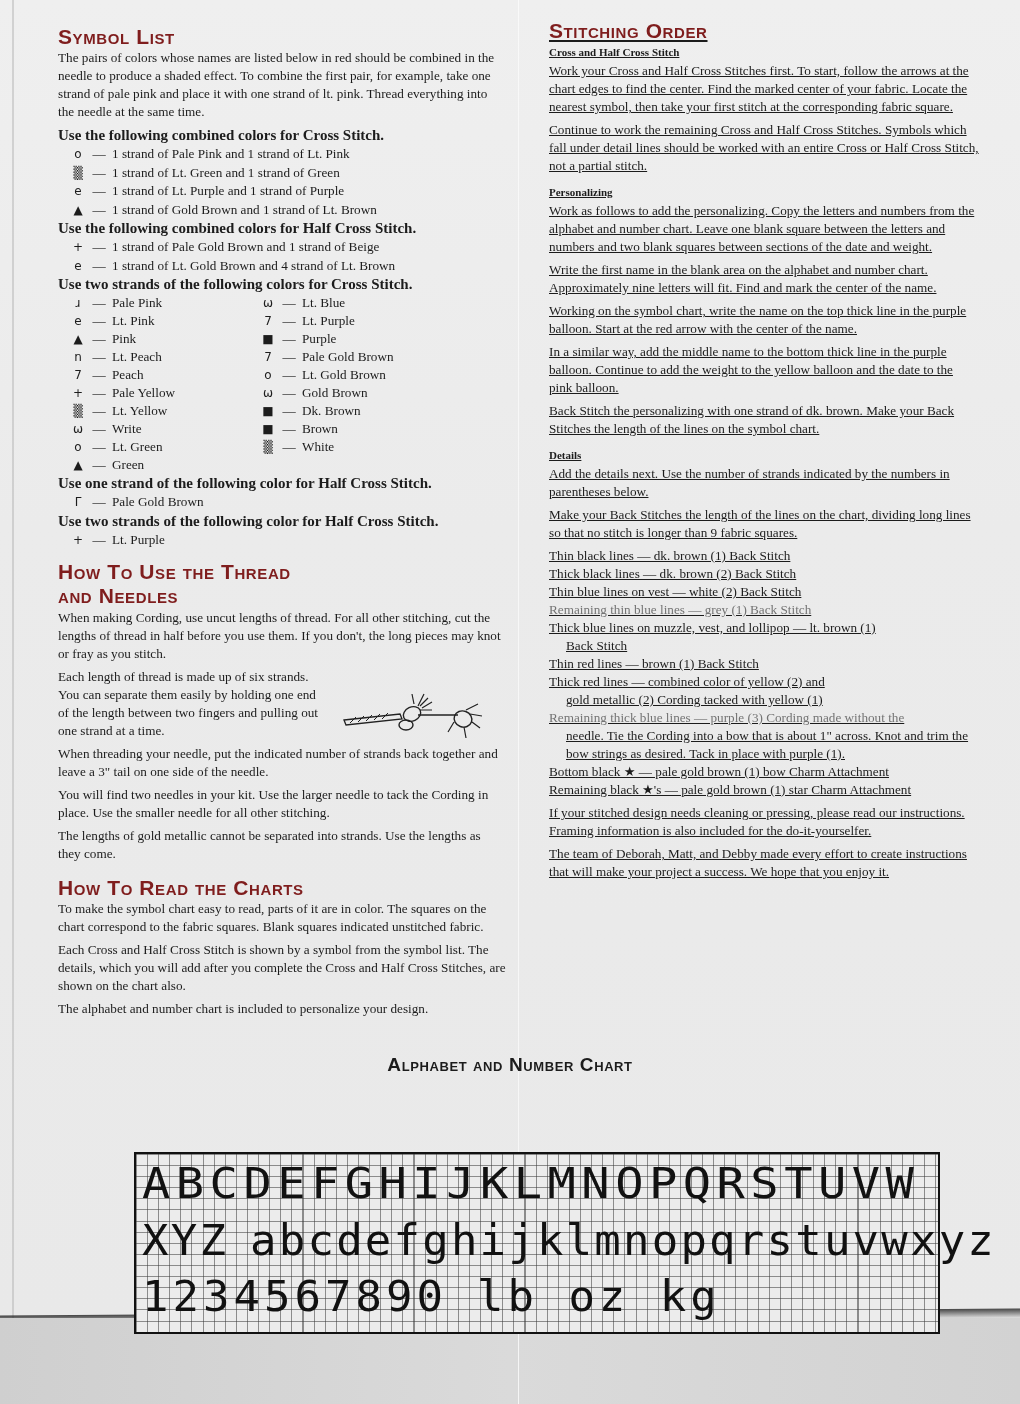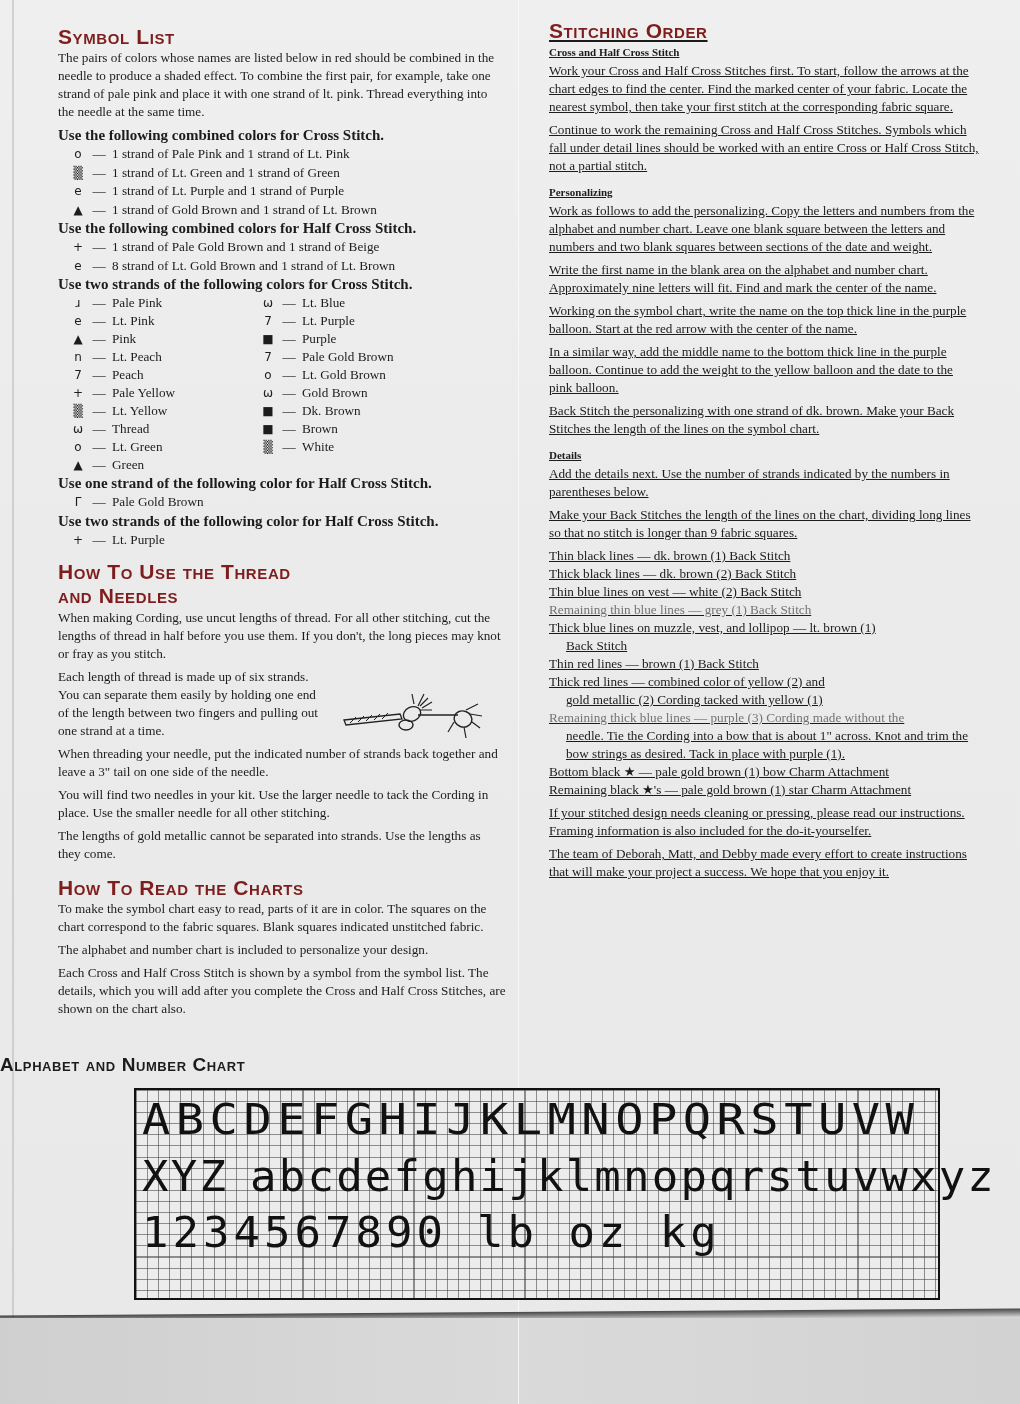--- a/index.html
+++ b/index.html
@@ -48,26 +48,26 @@
   .two-col { display:grid; grid-template-columns:190px 230px; }
   .two-col .sym-row { height:18px; }
 
   .illus { position:absolute; left:340px; top:692px; width:150px; height:48px; }
 
   .detail-row { margin:0; }
   .detail-indent { padding-left:17px; }
   .faded { color:#737373; }
 
   .chart-title {
-    position:absolute; left:0; width:1020px; top:1054px; text-align:left;
+    position:absolute; left:0; width:1020px; top:1054px; text-align:center;
     font-family:"Liberation Sans", "DejaVu Sans", sans-serif; font-weight:bold;
     font-variant:small-caps; font-size:19px; letter-spacing:0.6px;
   }
   .chart {
-    position:absolute; left:134px; top:1088px; width:806px; height:212px;
+    position:absolute; left:134px; top:1152px; width:806px; height:182px;
     border:2px solid #111; box-sizing:border-box;
     background-color:#ececec;
     background-image:
       repeating-linear-gradient(90deg, rgba(60,60,60,.55) 0 1px, transparent 1px 11.1px),
       repeating-linear-gradient(180deg, rgba(60,60,60,.55) 0 1px, transparent 1px 11.1px);
   }
   .chart-row {
     position:absolute; left:6px; font-family:"DejaVu Sans Mono", monospace;
     color:#111; white-space:nowrap; font-weight:normal;
     transform-origin:left top;
@@ -119,21 +119,21 @@
   <div class="sect-title">Use the following combined colors for Half Cross Stitch.</div>
   <div>
     <div class="sym-row">
         <span class="sym">+</span>
         <span class="dash">—</span>
         <span>1 strand of Pale Gold Brown and 1 strand of Beige</span>
       </div>
     <div class="sym-row">
         <span class="sym">e</span>
         <span class="dash">—</span>
-        <span>8 strand of Lt. Gold Brown and 1 strand of Lt. Brown</span>
+        <span>1 strand of Lt. Gold Brown and 4 strand of Lt. Brown</span>
       </div>
   </div>
 
   <div class="sect-title">Use two strands of the following colors for Cross Stitch.</div>
   <div class="two-col">
     <div>
       <div class="sym-row">
           <span class="sym">ɹ</span>
           <span class="dash">—</span>
           <span>Pale Pink</span>
@@ -164,21 +164,21 @@
           <span>Pale Yellow</span>
         </div>
       <div class="sym-row">
           <span class="sym">▒</span>
           <span class="dash">—</span>
           <span>Lt. Yellow</span>
         </div>
       <div class="sym-row">
           <span class="sym">ω</span>
           <span class="dash">—</span>
-          <span>Thread</span>
+          <span>Write</span>
         </div>
       <div class="sym-row">
           <span class="sym">o</span>
           <span class="dash">—</span>
           <span>Lt. Green</span>
         </div>
       <div class="sym-row">
           <span class="sym">▲</span>
           <span class="dash">—</span>
           <span>Green</span>
@@ -250,22 +250,22 @@
   <h2 class="sc" style="margin-top:12px">How To Use the Thread</h2>
   <h2 class="sc" style="margin-top:2px">and Needles</h2>
   <p style="margin-top:2px">When making Cording, use uncut lengths of thread. For all other stitching, cut the lengths of thread in half before you use them. If you don't, the long pieces may knot or fray as you stitch.</p>
   <p style="width:270px">Each length of thread is made up of six strands. You can separate them easily by holding one end of the length between two fingers and pulling out one strand at a time.</p>
   <p>When threading your needle, put the indicated number of strands back together and leave a 3" tail on one side of the needle.</p>
   <p>You will find two needles in your kit. Use the larger needle to tack the Cording in place. Use the smaller needle for all other stitching.</p>
   <p>The lengths of gold metallic cannot be separated into strands. Use the lengths as they come.</p>
 
   <h2 class="sc" style="margin-top:14px">How To Read the Charts</h2>
   <p style="margin-top:1px">To make the symbol chart easy to read, parts of it are in color. The squares on the chart correspond to the fabric squares. Blank squares indicated unstitched fabric.</p>
+  <p>Each Cross and Half Cross Stitch is shown by a symbol from the symbol list. The details, which you will add after you complete the Cross and Half Cross Stitches, are shown on the chart also.</p>
   <p>The alphabet and number chart is included to personalize your design.</p>
-  <p>Each Cross and Half Cross Stitch is shown by a symbol from the symbol list. The details, which you will add after you complete the Cross and Half Cross Stitches, are shown on the chart also.</p>
 </div>
 
 <svg class="illus" viewBox="0 0 150 48">
   <path d="M4 28 L60 22 L62 27 L6 33 Z" fill="none" stroke="#222" stroke-width="1.3"></path>
   <path d="M10 31 L16 25 M18 30 L24 24 M26 29 L32 23 M34 28 L40 22 M42 27 L48 21" stroke="#222" stroke-width="1"></path>
   <ellipse cx="72" cy="22" rx="9" ry="7" fill="none" stroke="#222" stroke-width="1.4" transform="rotate(-25 72 22)"></ellipse>
   <ellipse cx="66" cy="33" rx="7" ry="5" fill="none" stroke="#222" stroke-width="1.4"></ellipse>
   <path d="M78 14 L84 2 M80 14 L88 6 M82 16 L92 10 M80 18 L92 18 M74 12 L72 2" stroke="#222" stroke-width="1.2" fill="none"></path>
   <path d="M78 23 L118 23" stroke="#222" stroke-width="1.6"></path>
   <ellipse cx="123" cy="27" rx="9" ry="8" fill="none" stroke="#222" stroke-width="1.4" transform="rotate(20 123 27)"></ellipse>

